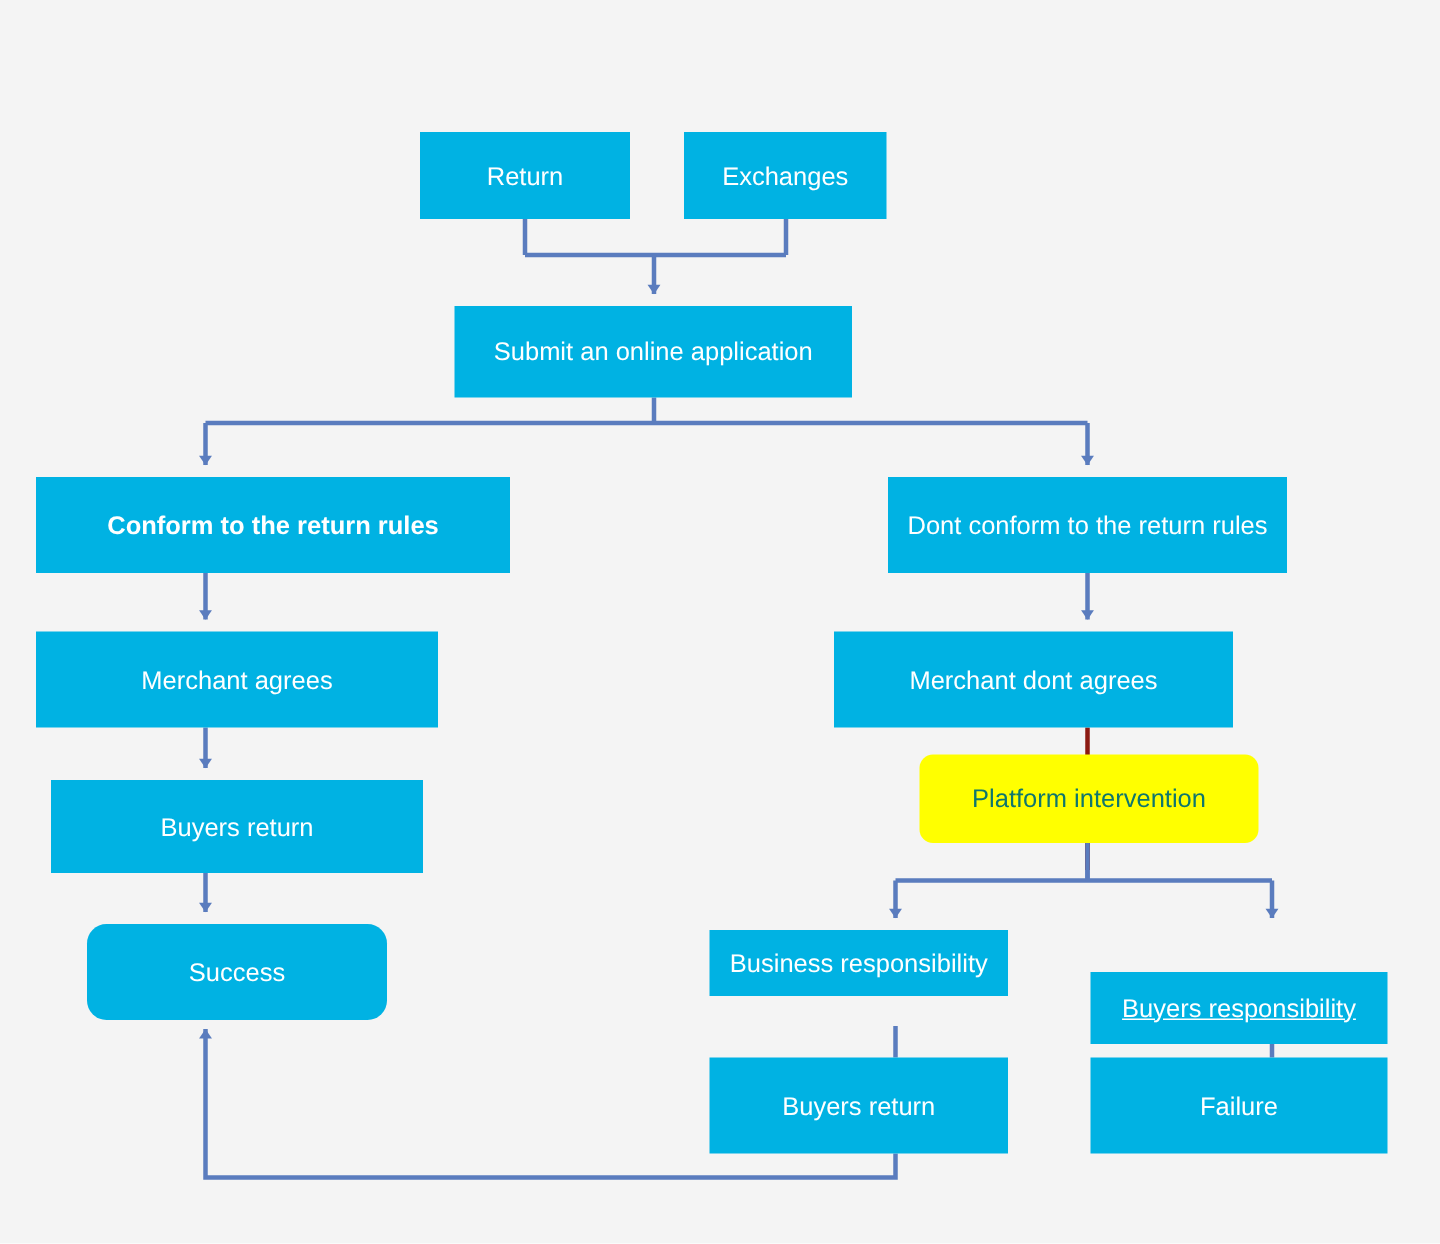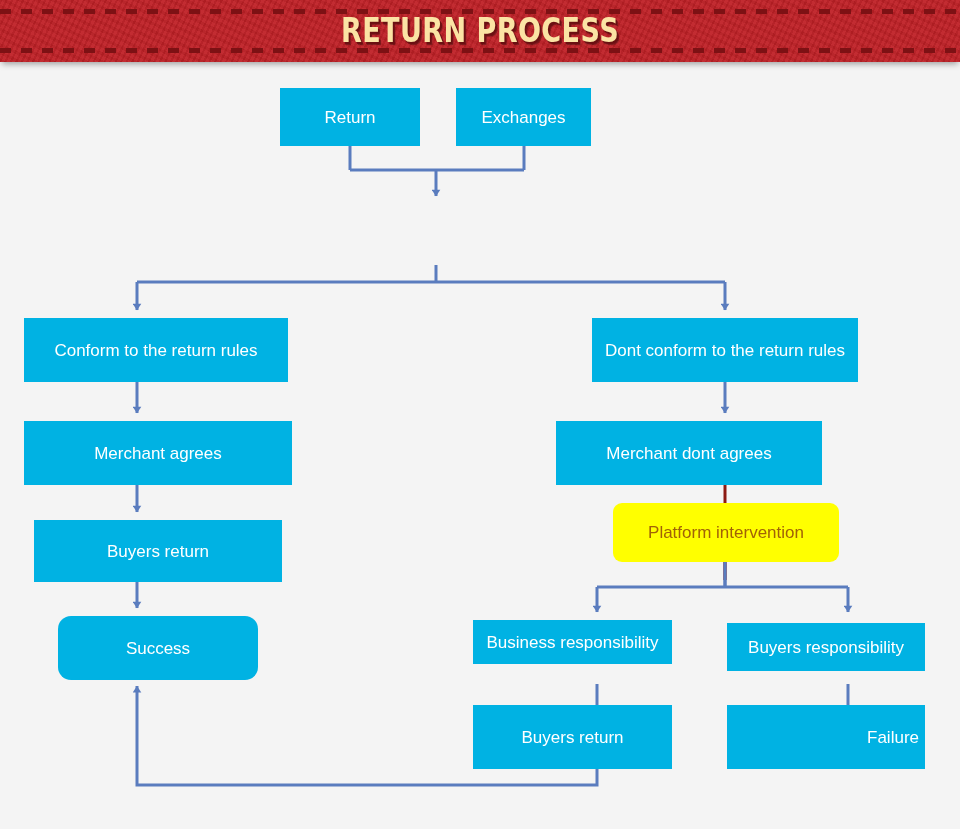--- a/index.html
+++ b/index.html
@@ -83,37 +83,31 @@
     text-align: center;
     box-sizing: border-box;
     color: #ffffff;
     background: #00b2e3;
     font-size: 17px;
     line-height: 21px;
     padding: 2px 6px;
   }
   .node.yellow {
     background: #ffff00;
-    color: #a16207;
+    color: #0f766e;
     border-radius: 9px;
     z-index: 5;
   }
   .node .label { display: block; }
 </style>
 </head>
 <body>
 
 <div id="page">
 
-  <div id="banner">
-    <div class="texture"></div>
-    <div class="dash top"></div>
-    <div class="dash bottom"></div>
-    <div id="banner-title">RETURN PROCESS</div>
-  </div>
 
   <div id="flow">
 
     <svg id="connectors" viewBox="0 0 960 829">
       <defs>
         <marker id="arrow" markerWidth="9" markerHeight="9" refX="4.5" refY="7.4" orient="0" markerUnits="userSpaceOnUse">
           <path d="M0.2,1.2 L4.5,7.6 L8.8,1.2 Z" fill="#5a7cbe"></path>
         </marker>
         <marker id="arrow-up" markerWidth="9" markerHeight="9" refX="4.5" refY="1.4" orient="0" markerUnits="userSpaceOnUse">
           <path d="M0.2,7.8 L4.5,1.4 L8.8,7.8 Z" fill="#5a7cbe"></path>
@@ -158,22 +152,25 @@
     </svg>
 
     <div class="node" style="left:280px; top:88px; width:140px; height:58px;">
       <span class="label">Return</span>
     </div>
 
     <div class="node" style="left:456px; top:88px; width:135px; height:58px;">
       <span class="label">Exchanges</span>
     </div>
 
-
-    <div class="node" style="left:24px; top:318px; width:264px; height:64px;">
+    <div class="node" style="left:303px; top:204px; width:265px; height:61px;">
+      <span class="label">Submit an online application</span>
+    </div>
+
+    <div class="node" style="left:24px; top:318px; width:316px; height:64px;font-weight:bold;">
       <span class="label">Conform to the return rules</span>
     </div>
 
     <div class="node" style="left:24px; top:421px; width:268px; height:64px;">
       <span class="label">Merchant agrees</span>
     </div>
 
     <div class="node" style="left:592px; top:318px; width:266px; height:64px;">
       <span class="label">Dont conform to the return rules</span>
     </div>
@@ -191,26 +188,26 @@
     </div>
 
     <div class="node" style="left:58px; top:616px; width:200px; height:64px;border-radius:13px;">
       <span class="label">Success</span>
     </div>
 
     <div class="node" style="left:473px; top:620px; width:199px; height:44px;">
       <span class="label">Business responsibility</span>
     </div>
 
-    <div class="node" style="left:727px; top:623px; width:198px; height:48px;">
+    <div class="node" style="left:727px; top:648px; width:198px; height:48px;text-decoration:underline;">
       <span class="label">Buyers responsibility</span>
     </div>
 
     <div class="node" style="left:473px; top:705px; width:199px; height:64px;">
       <span class="label">Buyers return</span>
     </div>
 
-    <div class="node" style="left:727px; top:705px; width:198px; height:64px;justify-content:flex-end;">
+    <div class="node" style="left:727px; top:705px; width:198px; height:64px;">
       <span class="label">Failure</span>
     </div>
 
   </div>
 </div>
 
 </body></html>

